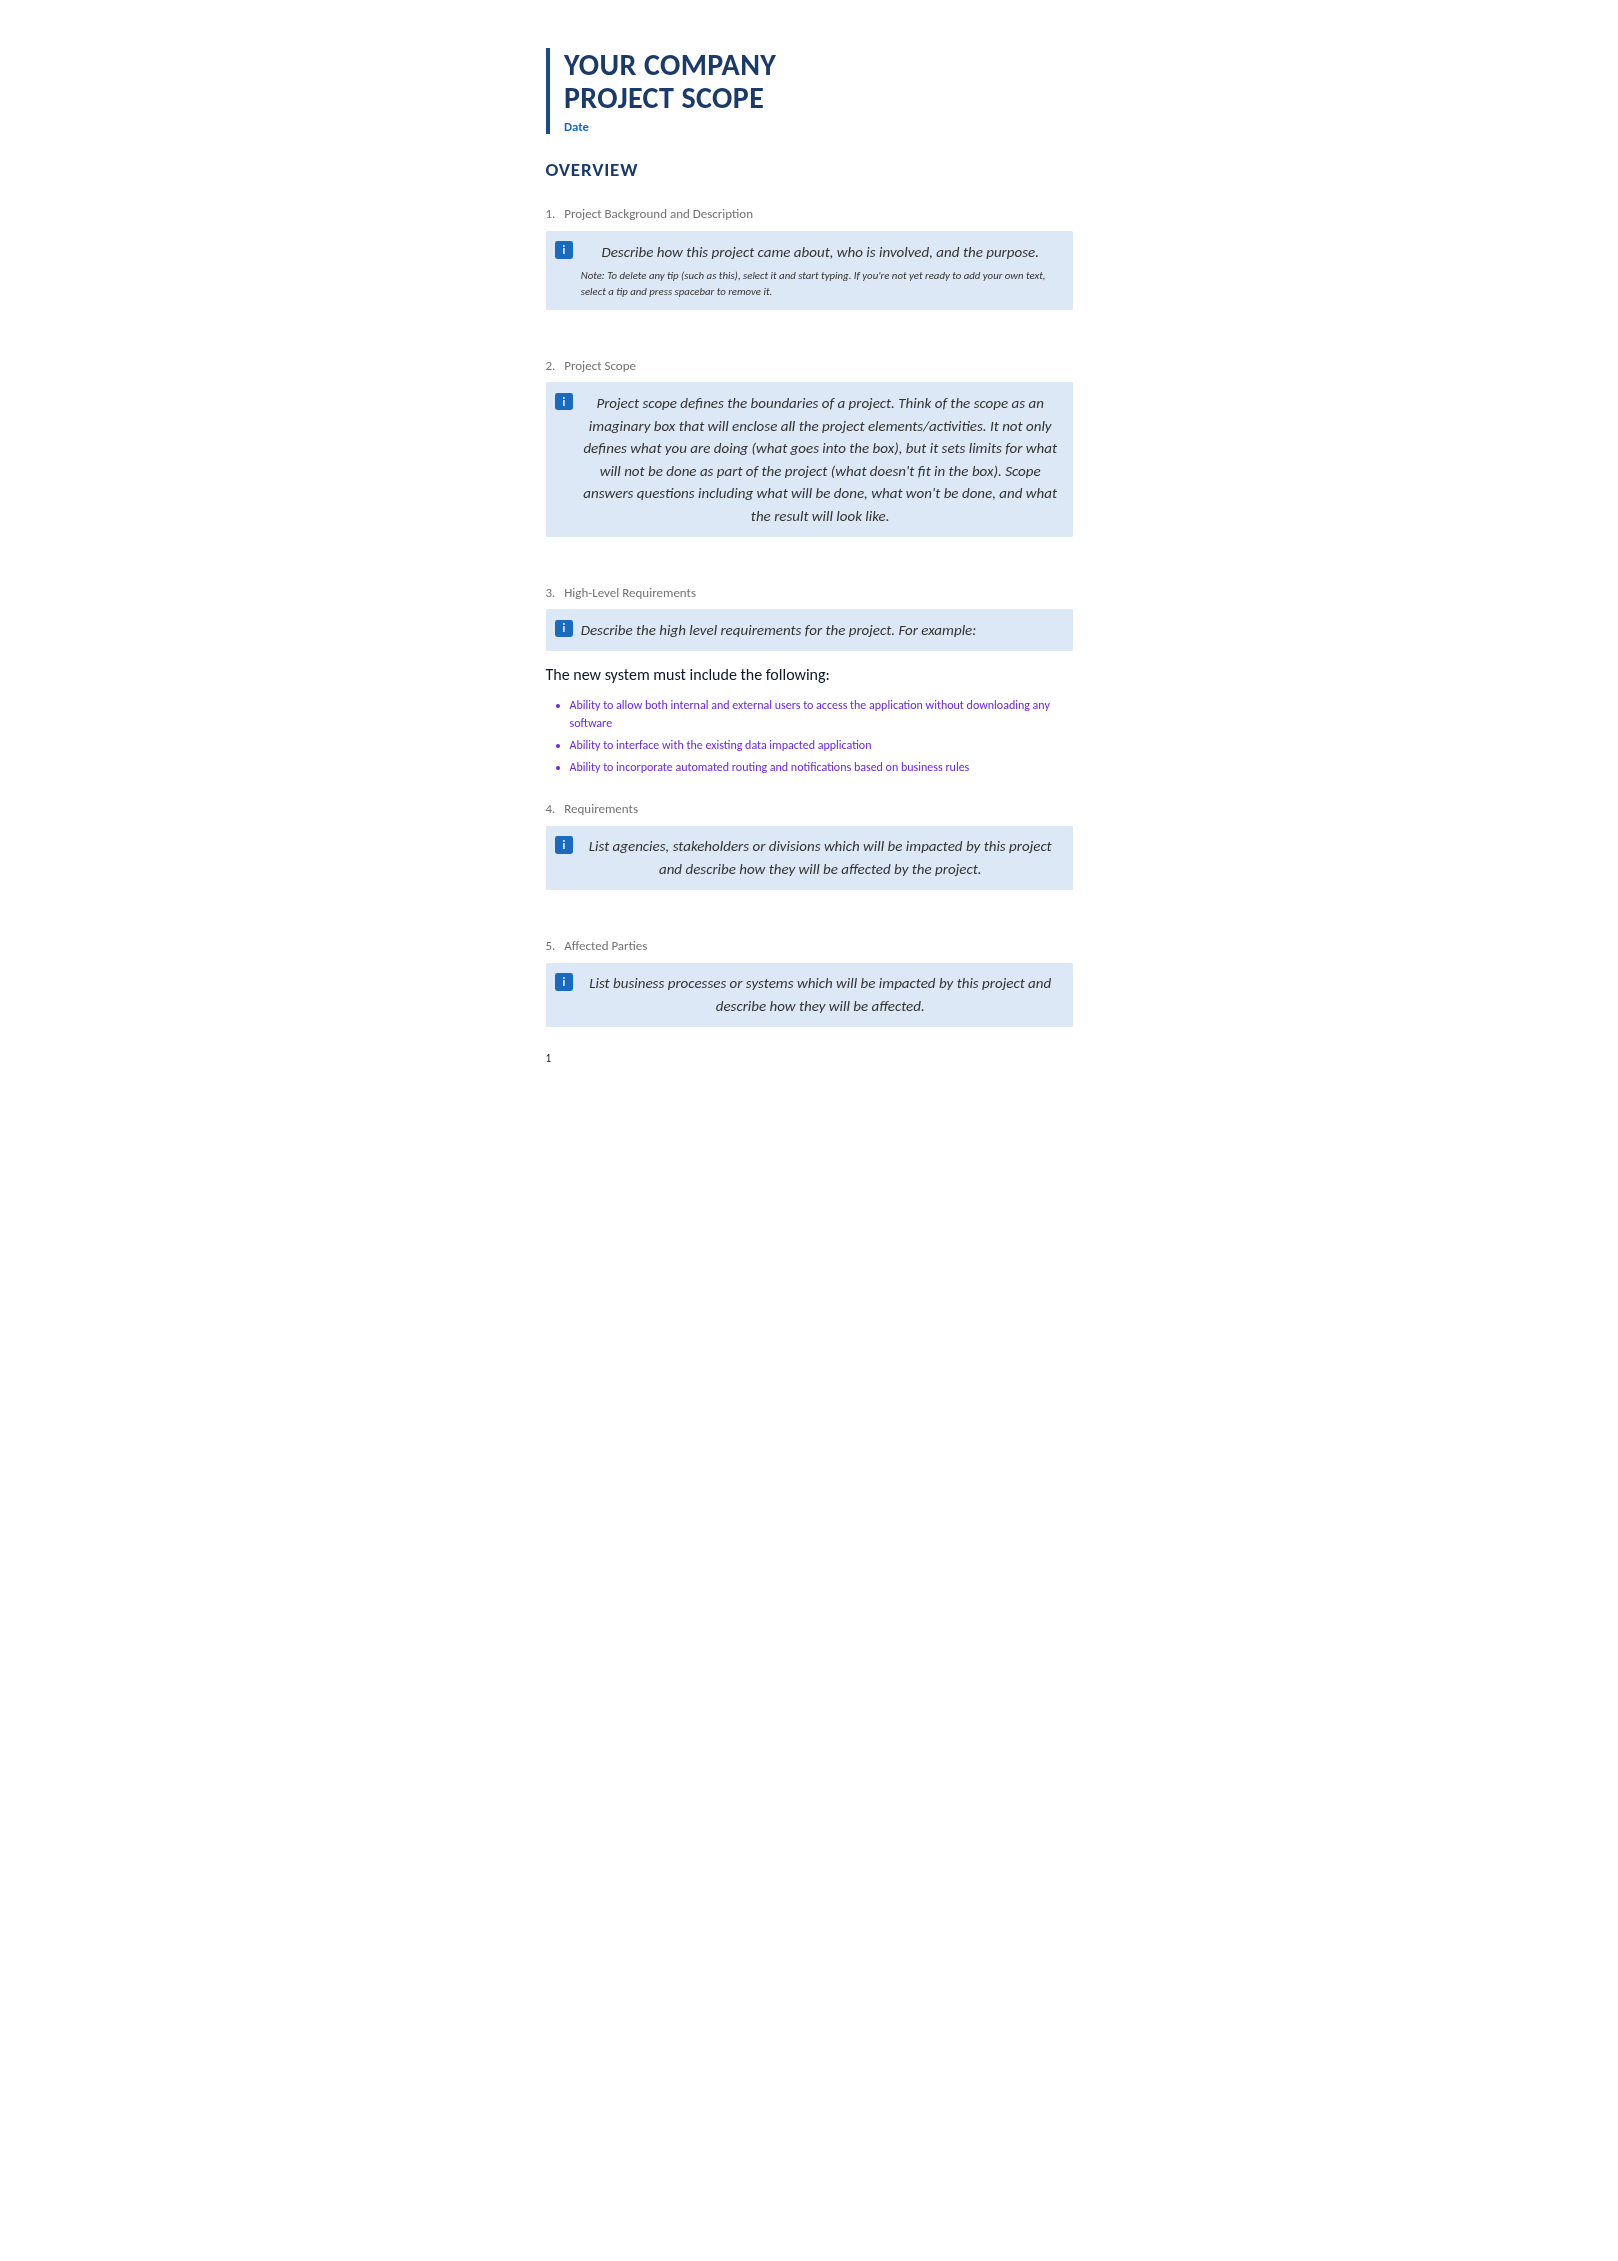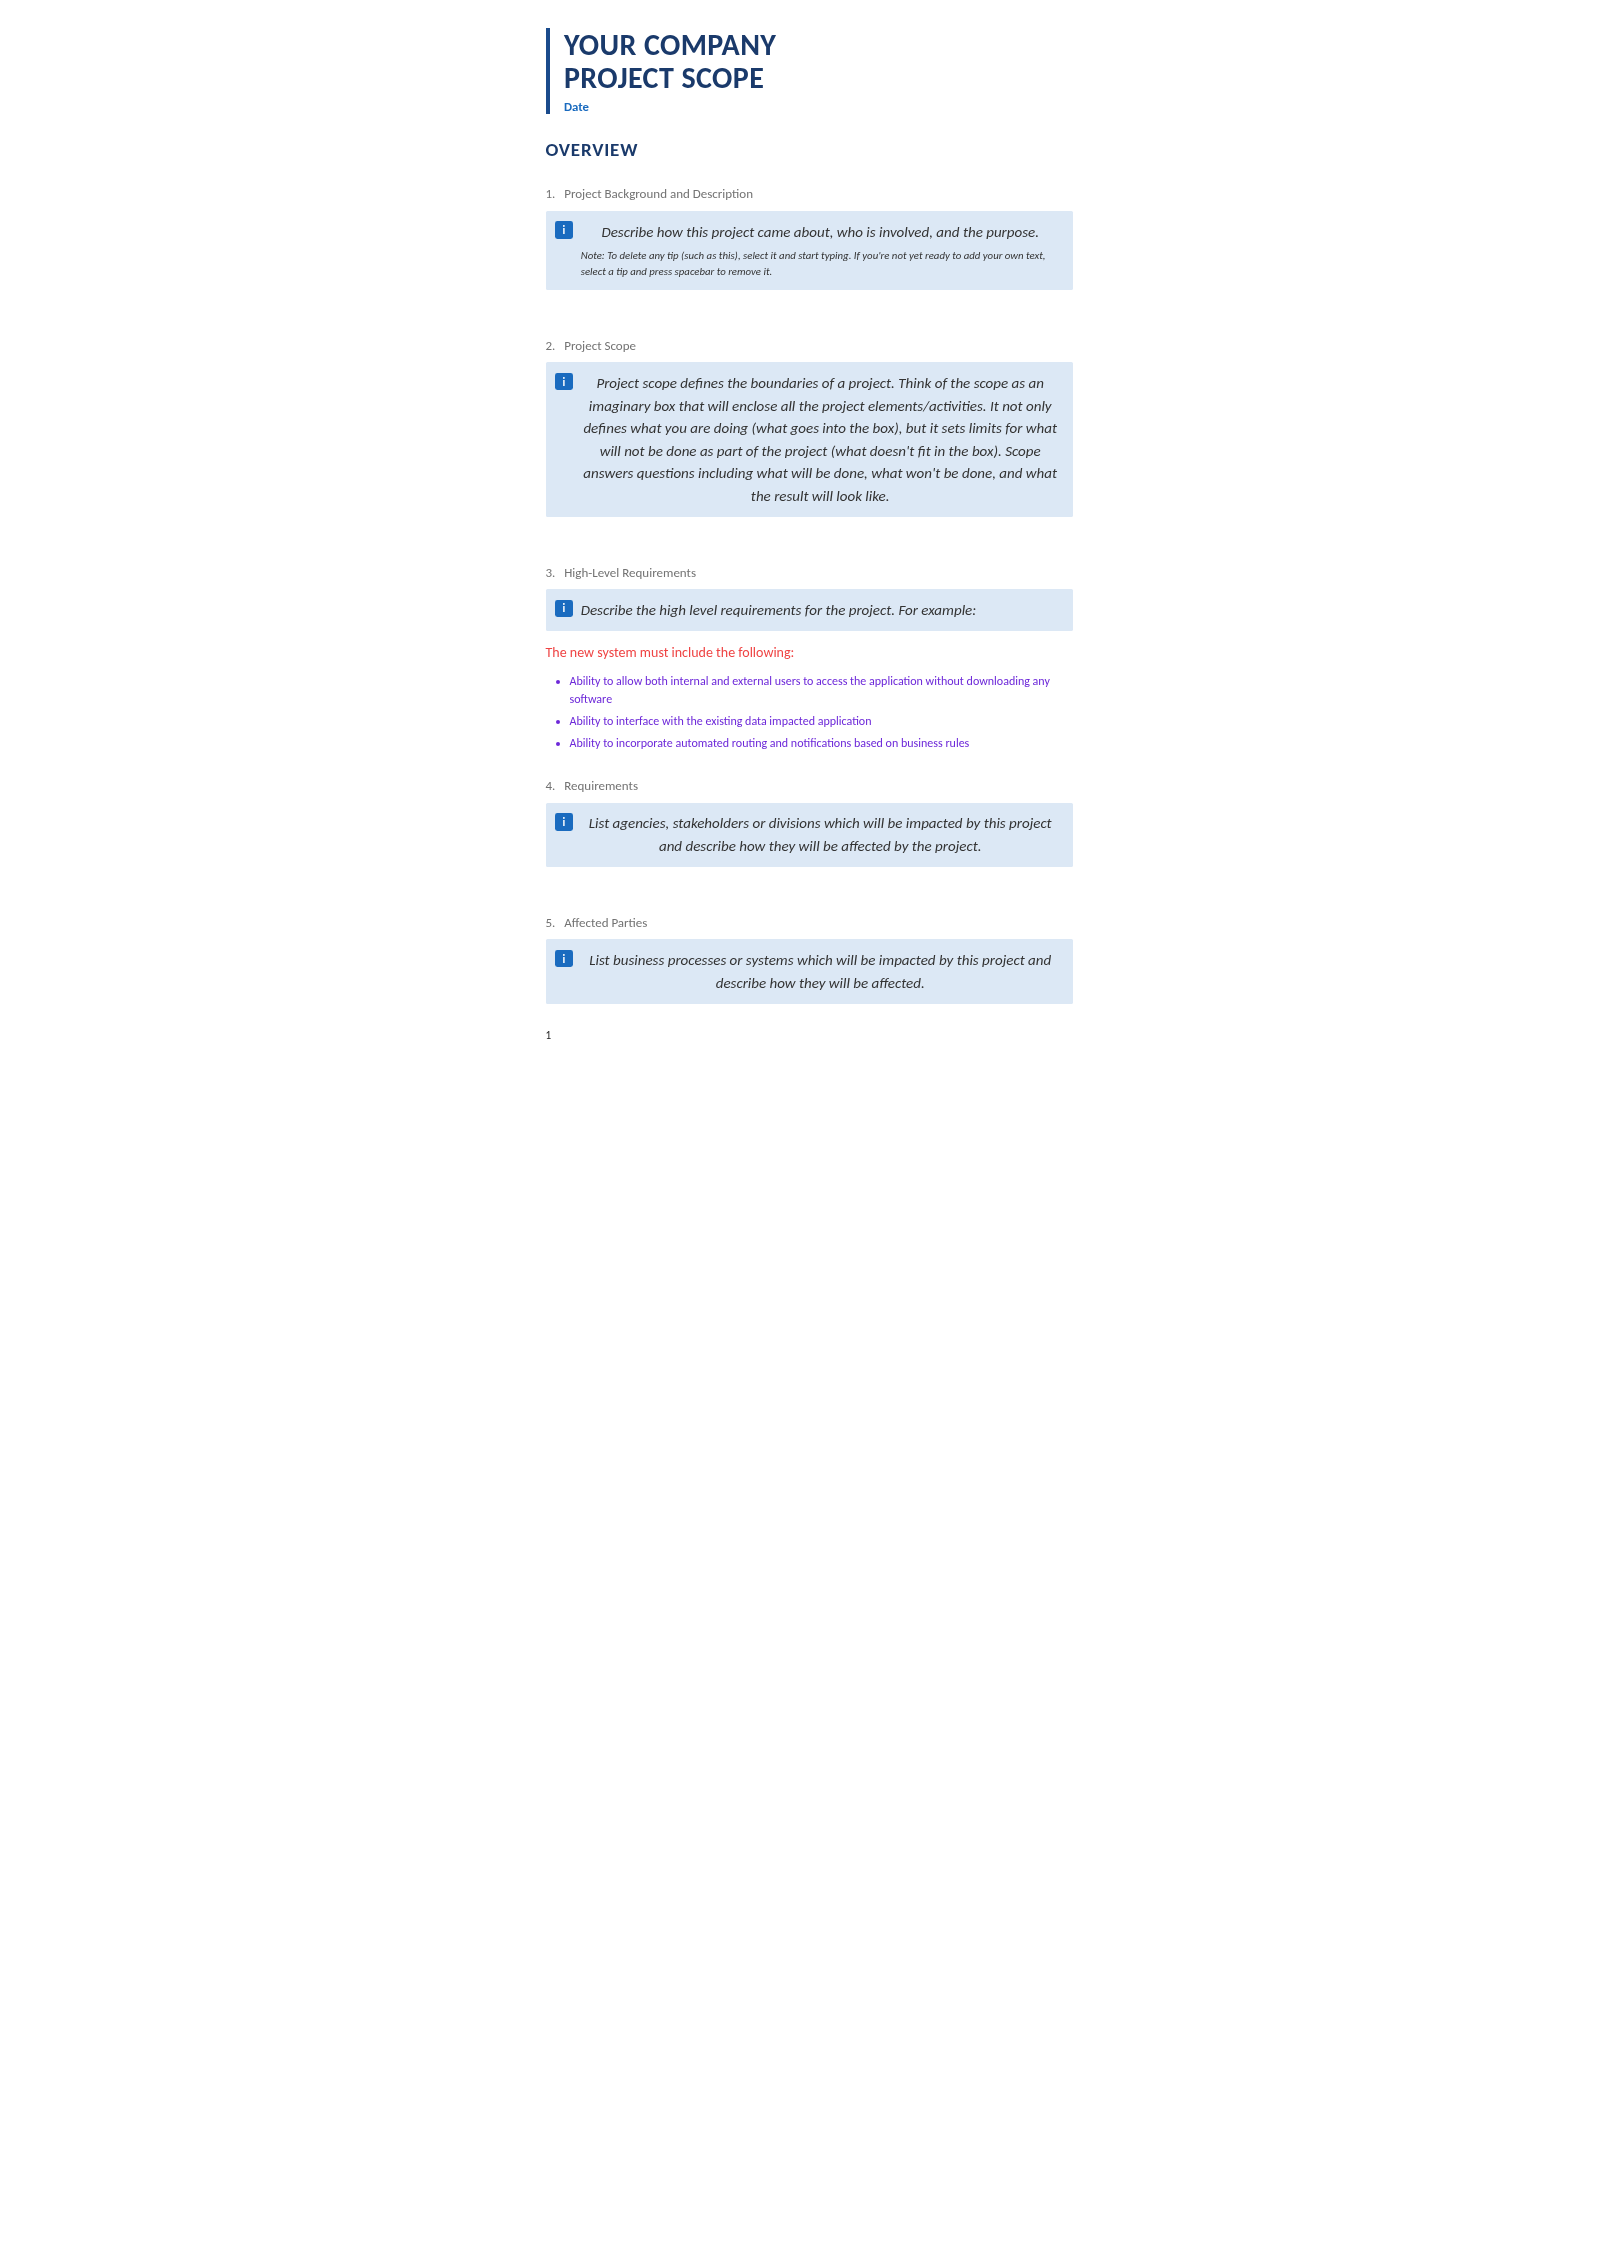--- a/index.html
+++ b/index.html
@@ -11,21 +11,21 @@
     body {
       background: #fff;
       font-family: 'Calibri', 'Arial', sans-serif;
       font-size: 12px;
       color: #222;
     }
 
     .page {
       width: 623px;
       margin: 0 auto;
-      padding: 28px 48px 48px 48px;
+      padding: 48px 48px 48px 48px;
       min-height: 871px;
       position: relative;
       background: #fff;
     }
 
     .header-border {
       border-left: 4px solid #1a4b8c;
       padding-left: 14.4px;
       margin-bottom: 8px;
     }
@@ -103,22 +103,22 @@
 
     .tip-note {
       font-style: italic;
       color: #333;
       font-size: 10.8px;
       line-height: 1.5;
       margin-top: 4.8px;
     }
 
     .body-text {
-      font-size: 14px;
-      color: #ef4444;
+      font-size: 16px;
+      color: #0f172a;
       margin: 11.2px 0 8px 0;
       line-height: 1.6;
     }
 
     .bullet-list {
       margin-left: 24px;
       margin-bottom: 11.2px;
     }
 
     .bullet-list li {

